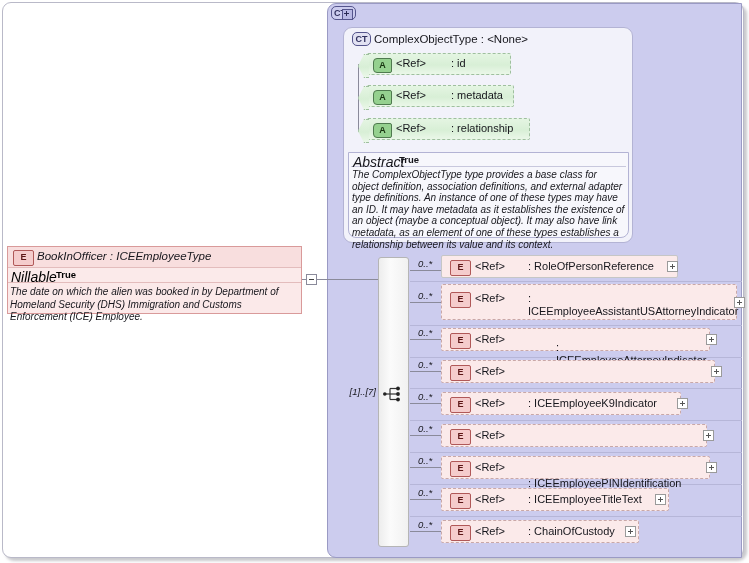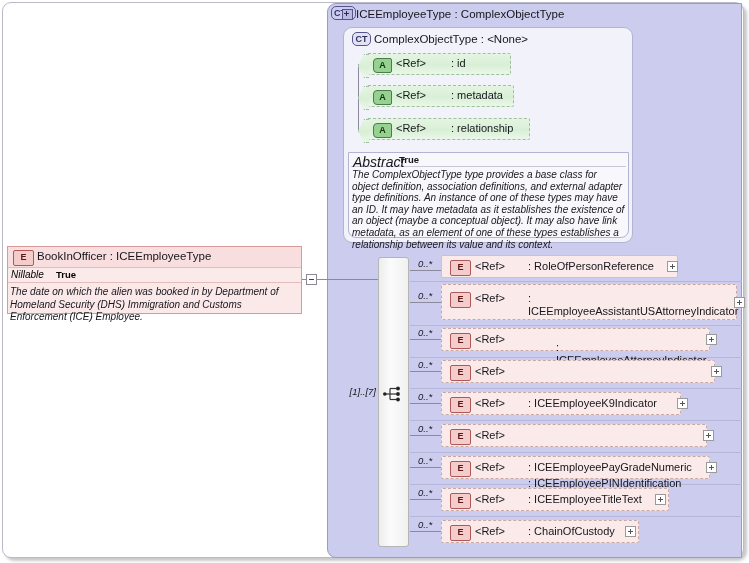--- a/index.html
+++ b/index.html
@@ -148,39 +148,39 @@
     border: 1px solid #d99a9a;
     background: #fbe9e9;
   }
   #bio-header {
     left: 8px; top: 247px; width: 293px; height: 21px;
     background: #f8dede;
     border-bottom: 1px solid #e3bcbc;
   }
   #bio-title {
     position: absolute; left: 29px; top: 3px;
-    font-size: 11.5px; color: #16161c; white-space: nowrap;
+    font-size: 11.5px; color: #16161c; white-space: nowrap; font-style: italic;
   }
   .e-badge {
     width: 19px; height: 14px;
     border: 1px solid #b05858; border-radius: 2px;
     background: #f5cccc;
     font-size: 9px; font-weight: bold; color: #5c1616;
     line-height: 13px; text-align: center;
   }
   #bio-badge { position: absolute; left: 5px; top: 3px; }
   #bio-nillable-row {
     left: 8px; top: 268px; width: 293px; height: 15px;
     background: #fbeaea;
     border-bottom: 1px solid #e3bcbc;
     font-size: 10px;
   }
   #bio-nillable-label {
     position: absolute; left: 3px; top: 1px;
-    font-style: italic; font-size: 10px;
+    font-style: italic; font-size: 14px;
   }
   #bio-nillable-value {
     position: absolute; left: 48px; top: 1px;
     font-weight: bold; font-size: 9.5px;
   }
   #bio-doc {
     left: 10px; top: 286px; width: 288px; height: 26px;
     font-style: italic; font-size: 10px; line-height: 12.5px; color: #16161c;
   }
 
@@ -260,21 +260,20 @@
 <div id="canvas">
 
   <div id="outer-frame" class="abs"></div>
 
   <div id="ct-container" class="abs"></div>
 
   <div id="ct-badge-main" class="abs ct-badge">
     <span>CT</span>
     <span class="plusbox"></span>
   </div>
-  <div id="ct-title" class="abs">ICEEmployeeType : ComplexObjectType</div>
 
   <div id="base-box" class="abs"></div>
   <div id="base-badge" class="abs ct-badge-plain">CT</div>
   <div id="base-title" class="abs">ComplexObjectType : &lt;None&gt;</div>
 
   <div class="abs conn-v" style="left:358px; top:64px; height:67px;"></div>
 
   <div class="abs conn-h" style="left:358px; top:64px; width:8px;"></div>
   <div class="abs attr-box" style="left:366px; top:53px; width:145px;">
     <span class="attr-flag"></span>
@@ -395,21 +394,20 @@
     <span class="el-ref" style="top:4px;">&lt;Ref&gt;</span>
     <span class="el-name" style="top:4px;margin-top:48px;">: ICEEmployeePINIdentification</span>
   </div>
   <div class="abs plus-box" style="left:703px; top:430px;"></div>
 
   <div class="abs el-card-label" style="left:418px; top:455px;">0..*</div>
   <div class="abs conn-h" style="left:410px; top:467px; width:33px;"></div>
   <div class="abs el-card" style="left:441px; top:456px; width:269px; height:23px;">
     <span class="el-badge" style="top:4px;">E</span>
     <span class="el-ref" style="top:4px;">&lt;Ref&gt;</span>
-    <span class="el-name" style="top:4px;">: ICEEmployeePayGradeNumeric</span>
   </div>
   <div class="abs plus-box" style="left:706px; top:462px;"></div>
 
   <div class="abs el-card-label" style="left:418px; top:487px;">0..*</div>
   <div class="abs conn-h" style="left:410px; top:499px; width:33px;"></div>
   <div class="abs el-card" style="left:441px; top:488px; width:228px; height:23px;">
     <span class="el-badge" style="top:4px;">E</span>
     <span class="el-ref" style="top:4px;">&lt;Ref&gt;</span>
     <span class="el-name" style="top:4px;">: ICEEmployeeTitleText</span>
   </div>

